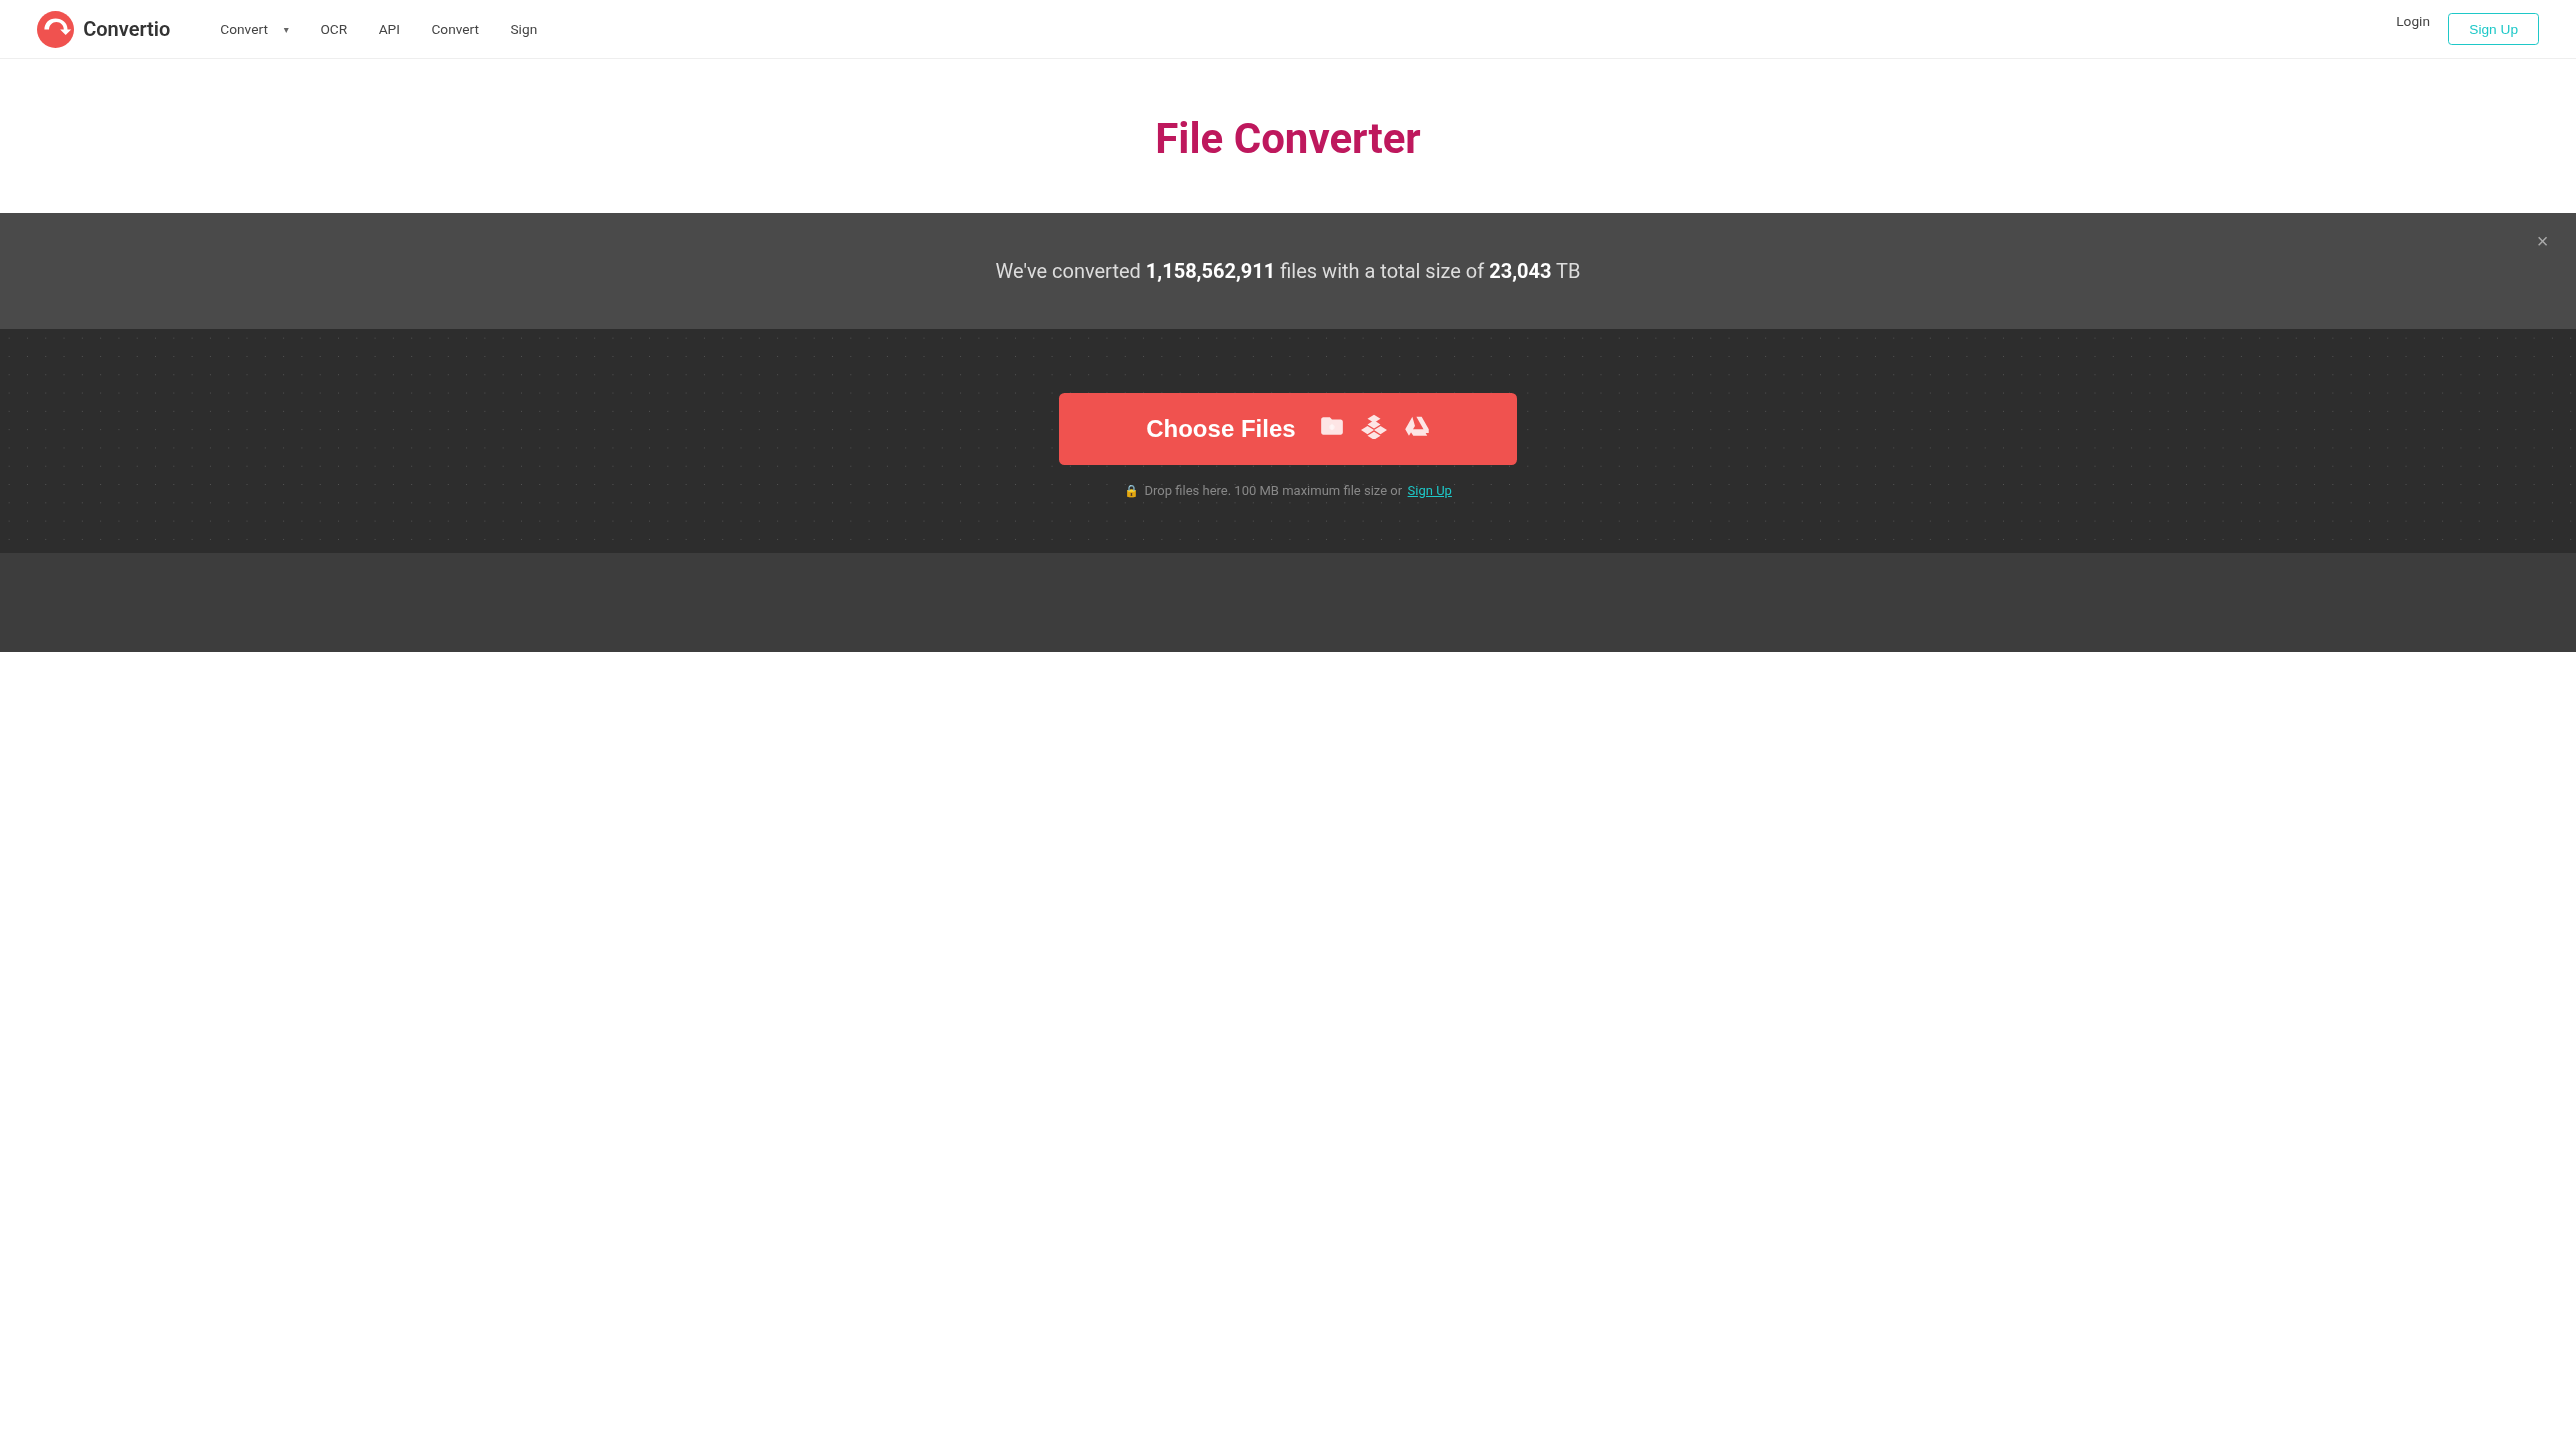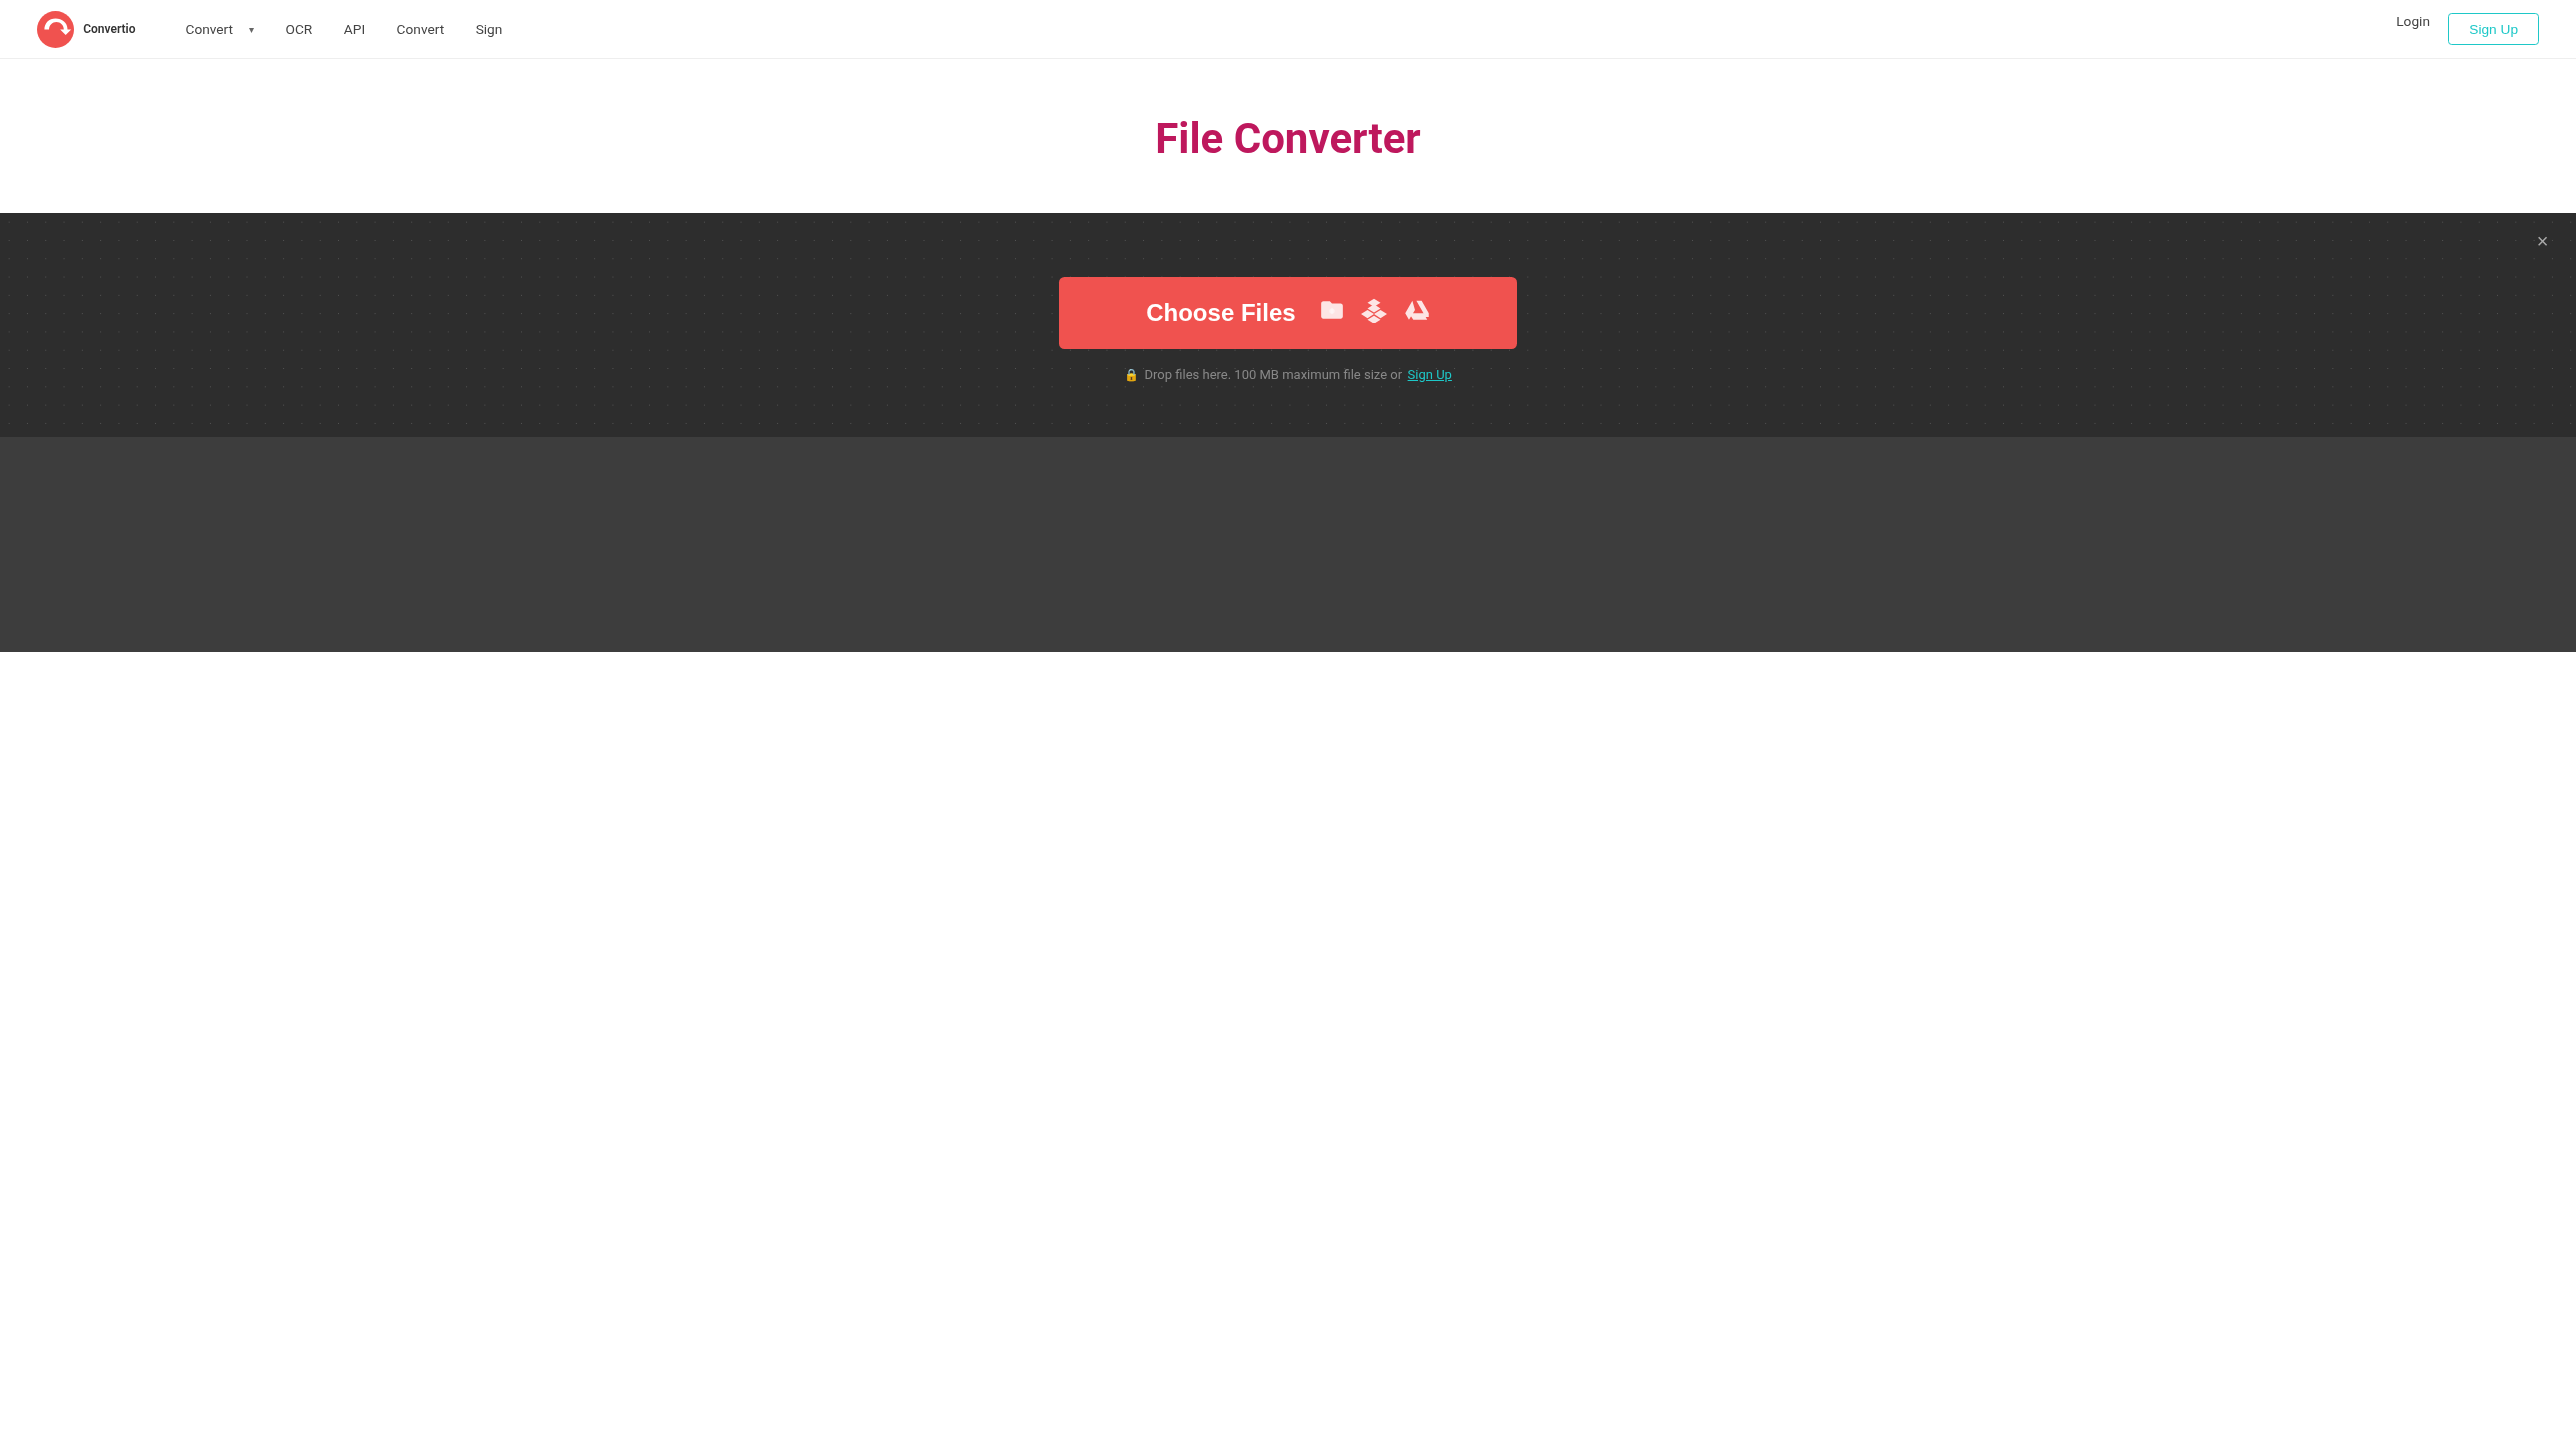--- a/index.html
+++ b/index.html
@@ -27,21 +27,21 @@
       margin-right: 37px;
       text-decoration: none;
     }
 
     .logo-icon {
       width: 37px;
       height: 37px;
     }
 
     .logo-text {
-      font-size: 12px;
+      font-size: 20px;
       font-weight: 600;
       color: #333;
     }
 
     nav {
       display: flex;
       align-items: center;
       gap: 5.5px;
       flex: 1;
     }
@@ -238,20 +238,31 @@
   </div>
 </header>
 
 <section class="hero">
   <h1 class="hero-title">File Converter</h1>
 </section>
 
 <section class="main-section">
   <button class="close-btn">×</button>
 
+  <div class="stats-bar">
+    <span>We've converted</span>
+    <span> </span>
+    <span class="bold">1,158,562,911</span>
+    <span> </span>
+    <span>files with a total size of</span>
+    <span> </span>
+    <span class="bold">23,043</span>
+    <span> </span>
+    <span>TB</span>
+  </div>
 
   <div class="drop-area">
     <button class="choose-files-btn">
       <span>Choose Files</span>
       <div class="btn-icons">
 
         <span class="icon-folder">
           <svg viewBox="0 0 24 24" xmlns="http://www.w3.org/2000/svg">
             <path d="M10 4H4C2.9 4 2 4.9 2 6v12c0 1.1.9 2 2 2h16c1.1 0 2-.9 2-2V8c0-1.1-.9-2-2-2h-8l-2-2z"></path>
             <circle cx="12" cy="13" r="2.5" fill="rgba(255,255,255,0.5)"></circle>

